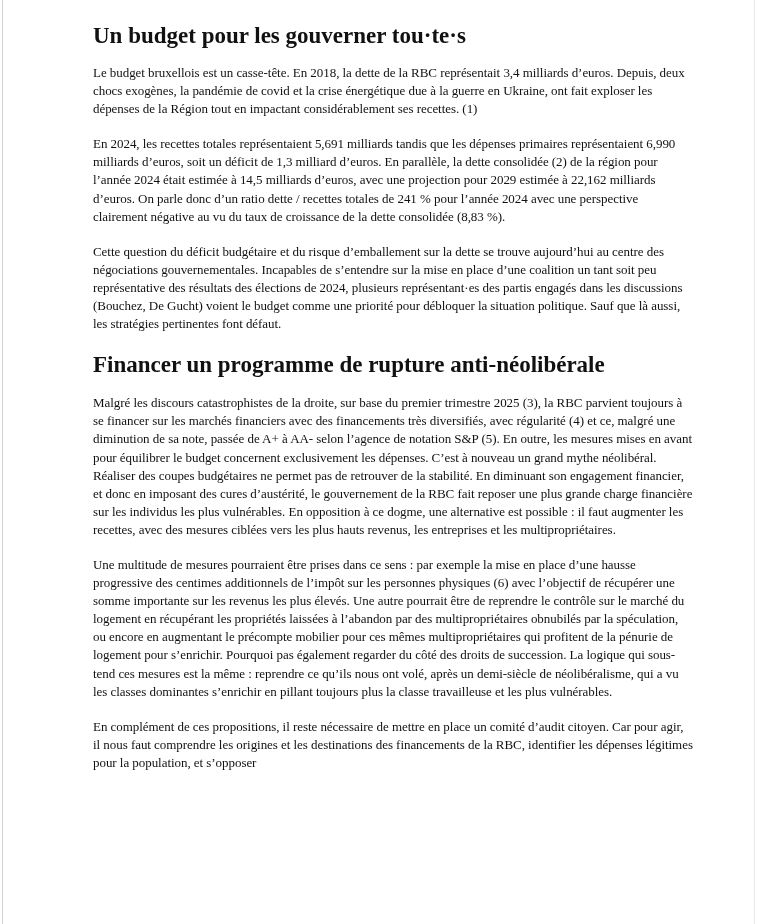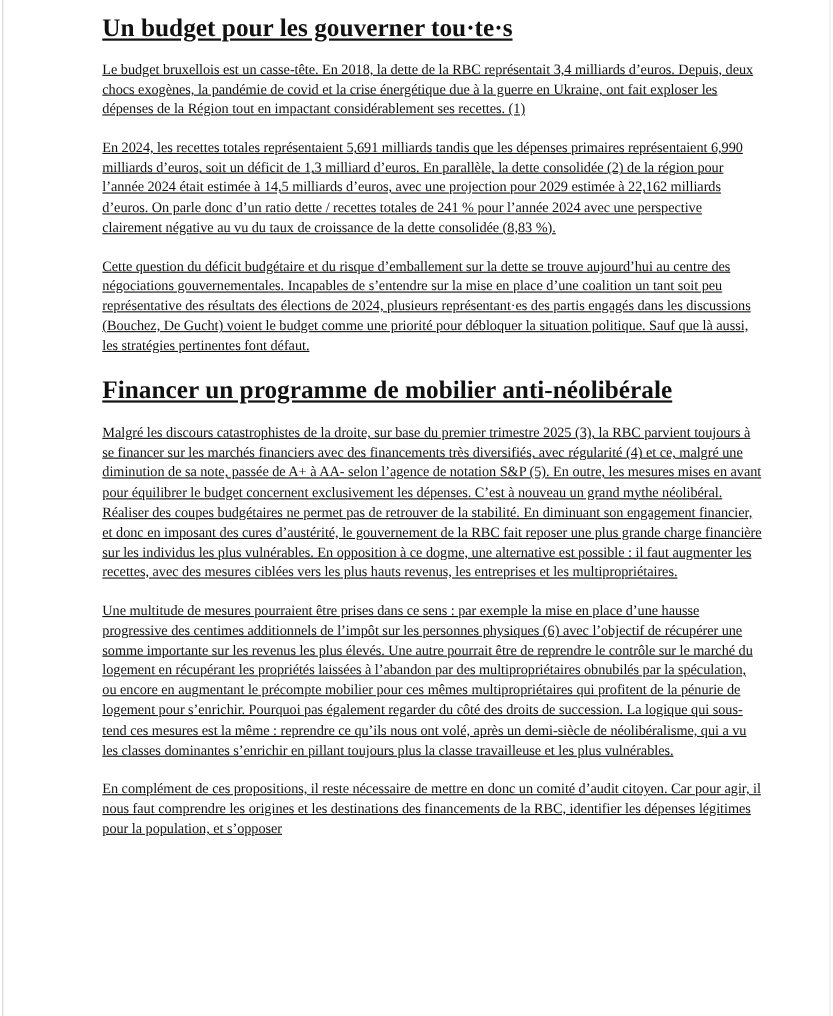--- a/index.html
+++ b/index.html
@@ -3,24 +3,23 @@
   <meta charset="utf-8">
   <style>
     html, body { margin: 0; padding: 0; background: #ffffff; }
     body { width: 757px; height: 924px; overflow: hidden; position: relative; }
     .page-border {
       position: absolute; top: 0; bottom: 0; left: 2px; right: 2px;
       border-left: 1px solid #d4d4d4; border-right: 1px solid #e8e8e8;
       pointer-events: none;
     }
     .article {
-      position: absolute; left: 93px; top: 0; width: 600px;
+      position: absolute; left: 93px; top: 10px; width: 600px;
       font-family: "Liberation Serif", "DejaVu Serif", serif;
       color: #111111;
-      text-decoration: underline;
     }
     h2 {
       font-family: "Liberation Serif", "DejaVu Serif", serif;
       font-weight: bold; font-size: 23px; line-height: 28px;
       margin: 12px 0 14px 0; color: #111111;
     }
     h2.second { margin-top: 18px; margin-bottom: 15px; }
     p {
       font-size: 13px; line-height: 18.1px; margin: 0 0 17px 0;
       letter-spacing: -0.05px;
@@ -32,18 +31,18 @@
 <div class="page-border"></div>
 
 <article class="article">
   <section>
     <h2>Un budget pour les gouverner tou·te·s</h2>
     <p>Le budget bruxellois est un casse-tête. En 2018, la dette de la RBC représentait 3,4 milliards d’euros. Depuis, deux chocs exogènes, la pandémie de covid et la crise énergétique due à la guerre en Ukraine, ont fait exploser les dépenses de la Région tout en impactant considérablement ses recettes. (1)</p>
     <p>En 2024, les recettes totales représentaient 5,691 milliards tandis que les dépenses primaires représentaient 6,990 milliards d’euros, soit un déficit de 1,3 milliard d’euros. En parallèle, la dette consolidée (2) de la région pour l’année 2024 était estimée à 14,5 milliards d’euros, avec une projection pour 2029 estimée à 22,162 milliards d’euros. On parle donc d’un ratio dette / recettes totales de 241 % pour l’année 2024 avec une perspective clairement négative au vu du taux de croissance de la dette consolidée (8,83 %).</p>
     <p>Cette question du déficit budgétaire et du risque d’emballement sur la dette se trouve aujourd’hui au centre des négociations gouvernementales. Incapables de s’entendre sur la mise en place d’une coalition un tant soit peu représentative des résultats des élections de 2024, plusieurs représentant·es des partis engagés dans les discussions (Bouchez, De Gucht) voient le budget comme une priorité pour débloquer la situation politique. Sauf que là aussi, les stratégies pertinentes font défaut.</p>
   </section>
   <section>
-    <h2 class="second">Financer un programme de mobilier anti-néolibérale</h2>
+    <h2 class="second">Financer un programme de rupture anti-néolibérale</h2>
     <p>Malgré les discours catastrophistes de la droite, sur base du premier trimestre 2025 (3), la RBC parvient toujours à se financer sur les marchés financiers avec des financements très diversifiés, avec régularité (4) et ce, malgré une diminution de sa note, passée de A+ à AA- selon l’agence de notation S&amp;P (5). En outre, les mesures mises en avant pour équilibrer le budget concernent exclusivement les dépenses. C’est à nouveau un grand mythe néolibéral. Réaliser des coupes budgétaires ne permet pas de retrouver de la stabilité. En diminuant son engagement financier, et donc en imposant des cures d’austérité, le gouvernement de la RBC fait reposer une plus grande charge financière sur les individus les plus vulnérables. En opposition à ce dogme, une alternative est possible : il faut augmenter les recettes, avec des mesures ciblées vers les plus hauts revenus, les entreprises et les multipropriétaires.</p>
     <p>Une multitude de mesures pourraient être prises dans ce sens : par exemple la mise en place d’une hausse progressive des centimes additionnels de l’impôt sur les personnes physiques (6) avec l’objectif de récupérer une somme importante sur les revenus les plus élevés. Une autre pourrait être de reprendre le contrôle sur le marché du logement en récupérant les propriétés laissées à l’abandon par des multipropriétaires obnubilés par la spéculation, ou encore en augmentant le précompte mobilier pour ces mêmes multipropriétaires qui profitent de la pénurie de logement pour s’enrichir. Pourquoi pas également regarder du côté des droits de succession. La logique qui sous-tend ces mesures est la même : reprendre ce qu’ils nous ont volé, après un demi-siècle de néolibéralisme, qui a vu les classes dominantes s’enrichir en pillant toujours plus la classe travailleuse et les plus vulnérables.</p>
-    <p>En complément de ces propositions, il reste nécessaire de mettre en donc un comité d’audit citoyen. Car pour agir, il nous faut comprendre les origines et les destinations des financements de la RBC, identifier les dépenses légitimes pour la population, et s’opposer</p>
+    <p>En complément de ces propositions, il reste nécessaire de mettre en place un comité d’audit citoyen. Car pour agir, il nous faut comprendre les origines et les destinations des financements de la RBC, identifier les dépenses légitimes pour la population, et s’opposer</p>
   </section>
 </article>
 
 </body></html>

